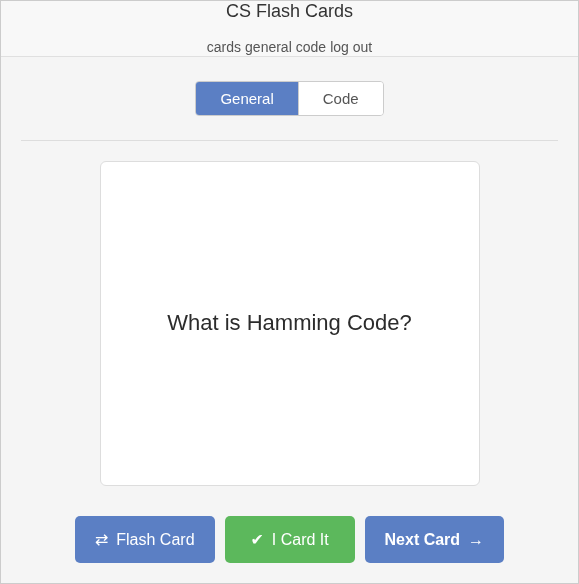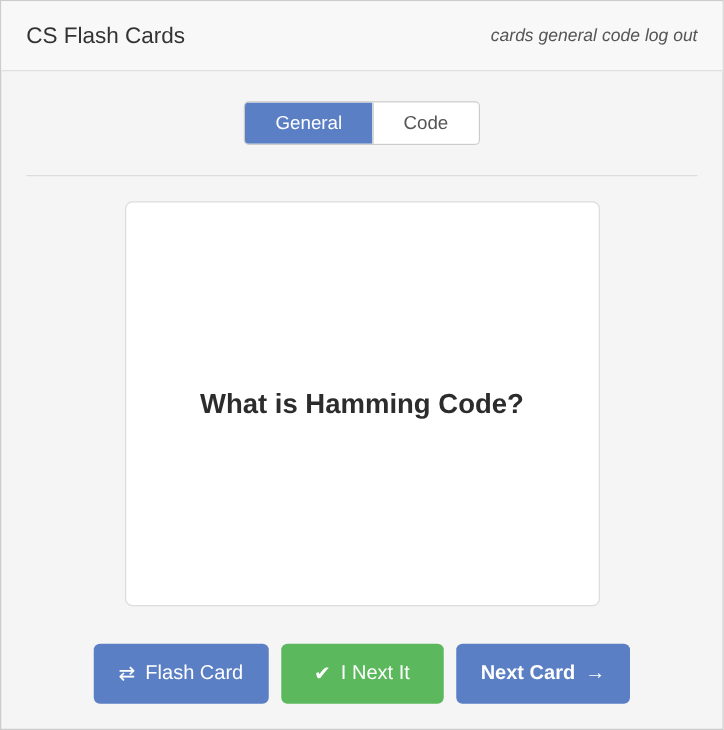--- a/index.html
+++ b/index.html
@@ -28,34 +28,34 @@
 
     
     .navbar {
       background: #f8f8f8;
       border-bottom: 1px solid #e0e0e0;
       padding: 0 20px;
       display: flex;
       align-items: center;
       height: 56px;
       flex-shrink: 0;
+      flex-direction: column;
     }
 
     .navbar-brand {
       font-size: 18px;
       font-weight: 500;
       color: #333;
       flex: 1;
     }
 
     .navbar-nav {
       display: flex;
       gap: 4px;
       list-style: none;
-      font-style: italic;
     }
 
     .navbar-nav a {
       text-decoration: none;
       color: #555;
       font-size: 14px;
       cursor: pointer;
     }
 
     
@@ -113,21 +113,21 @@
       display: flex;
       align-items: center;
       justify-content: center;
       padding: 30px;
       margin-bottom: 30px;
       flex: 1;
     }
 
     .flash-card-text {
       font-size: 22px;
-      font-weight: bold;
+      font-weight: normal;
       color: #2c2c2c;
       text-align: center;
       line-height: 1.4;
     }
 
     
     .action-buttons {
       display: flex;
       gap: 10px;
       width: 100%;
@@ -193,21 +193,21 @@
       <span class="flash-card-text">What is Hamming Code?</span>
     </div>
 
     <div class="action-buttons">
       <button class="btn btn-flip">
         <span>⇄</span>
         <span>Flash Card</span>
       </button>
       <button class="btn btn-know">
         <span>✔</span>
-        <span>I Next It</span>
+        <span>I Card It</span>
       </button>
       <button class="btn btn-next">
         <span>Next Card</span>
         <span>→</span>
       </button>
     </div>
   </div>
 </div>
 
 </body></html>

